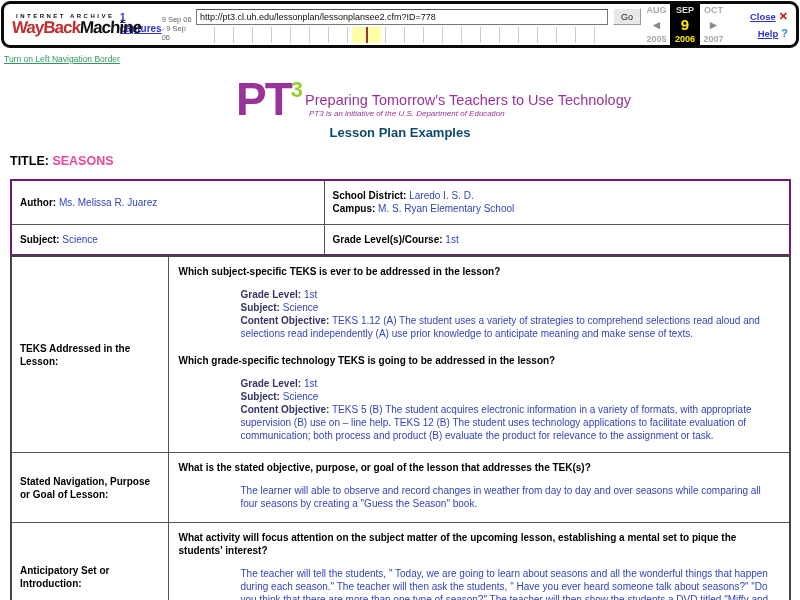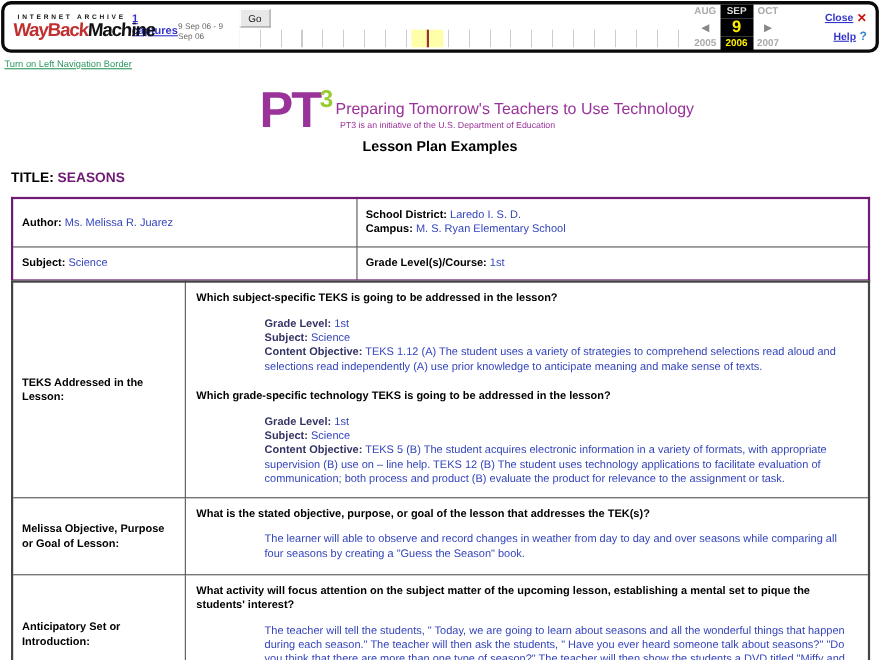--- a/index.html
+++ b/index.html
@@ -59,27 +59,27 @@
 
   
   .nav-toggle { margin:3px 0 0 4px; display:inline-block; font-size:8.5px; color:#2e9960; text-decoration:underline; }
 
   
   .pt3-row { display:flex; align-items:flex-end; margin:2px 0 0 236px; height:52px; }
   .pt3-logo { font-size:46px; font-weight:bold; color:#993399; line-height:0.9; letter-spacing:-2px; }
   .pt3-sup { font-size:22px; font-weight:bold; color:#99cc33; vertical-align:18px; letter-spacing:0; }
   .pt3-text { margin-left:2px; padding-bottom:2px; }
   .pt3-tagline { font-size:14.5px; color:#993399; }
-  .pt3-sub { font-size:8px; color:#993399; margin-top:1px; padding-left:4px; }
-  .page-heading { text-align:center; font-size:13px; font-weight:bold; color:#000000; margin-top:5px; }
+  .pt3-sub { font-size:8px; color:#993399; margin-top:1px; padding-left:4px;font-style:italic; }
+  .page-heading { text-align:center; font-size:13px; font-weight:bold; color:#0c4a6e; margin-top:5px; }
 
   
   .doc-title { margin:14px 0 0 10px; font-size:12.5px; font-weight:bold; }
   .doc-title .t-label { color:#000; }
-  .doc-title .t-value { color:#701a75; }
+  .doc-title .t-value { color:#ec4899; }
 
   
   table { border-collapse:collapse; margin-left:10px; width:781px; table-layout:fixed; background:#fff; }
   td { border:1px solid #555; vertical-align:middle; font-size:10px; line-height:13px; }
   .tbl-info { margin-top:11px; border:2px solid #701a75; }
   .tbl-info td { padding:5px 8px; }
   .tbl-info tr:first-child td { height:44px; }
   .tbl-info tr:last-child td { height:31px; }
   .col-a { width:313px; }
   .tbl-sections { margin-top:-1px; border:2px solid #444; }
@@ -105,20 +105,21 @@
   <div class="wb-logo">
     <span class="ia">INTERNET ARCHIVE</span>
     <span class="wbm"><span class="red">WayBack</span><span class="blk">Machine</span></span>
   </div>
   <div class="wb-captures">
     <a href="#">1 captures</a>
     <span class="range">9 Sep 06 - 9 Sep 06</span>
   </div>
   <div class="wb-center">
     <div class="wb-urlrow">
+      <input class="wb-url" type="text" value="http://pt3.cl.uh.edu/lessonplan/lessonplansee2.cfm?ID=778" style="">
       <button class="wb-go">Go</button>
     </div>
     <div class="wb-ticks">
       <div class="wb-tick-highlight"></div>
       <div class="wb-tick-marker"></div>
     </div>
   </div>
   <div class="wb-monthnav">
     <div class="dim">AUG</div>
     <div class="on">SEP</div>
@@ -186,39 +187,39 @@
 </tbody>
   </table>
 
 
 <table class="tbl-sections">
   <tbody>
       <tr>
     <td class="sec-label">TEKS Addressed in the Lesson:</td>
     <td>
       <div class="block">
-        <div class="question">Which subject-specific TEKS is going to be addressed in the lesson?</div>
+        <div class="question">Which subject-specific TEKS is ever to be addressed in the lesson?</div>
         <div class="fields">
           <div class="frow"><span class="flabel">Grade Level:</span> <span class="fval">1st</span></div>
           <div class="frow"><span class="flabel">Subject:</span> <span class="fval">Science</span></div>
           <div class="frow"><span class="flabel">Content Objective:</span> <span class="fval">TEKS 1.12 (A) The student uses a variety of strategies to comprehend selections read aloud and selections read independently (A) use prior knowledge to anticipate meaning and make sense of texts.</span></div>
         </div>
       </div>
       <div class="block">
         <div class="question">Which grade-specific technology TEKS is going to be addressed in the lesson?</div>
         <div class="fields" style="margin-bottom:2px;">
           <div class="frow"><span class="flabel">Grade Level:</span> <span class="fval">1st</span></div>
           <div class="frow"><span class="flabel">Subject:</span> <span class="fval">Science</span></div>
           <div class="frow"><span class="flabel">Content Objective:</span> <span class="fval">TEKS 5 (B) The student acquires electronic information in a variety of formats, with appropriate supervision (B) use on – line help. TEKS 12 (B) The student uses technology applications to facilitate evaluation of communication; both process and product (B) evaluate the product for relevance to the assignment or task.</span></div>
         </div>
       </div>
     </td>
   </tr>
   <tr>
-    <td class="sec-label">Melissa Objective, Purpose or Goal of Lesson:</td>
+    <td class="sec-label">Stated Navigation, Purpose or Goal of Lesson:</td>
     <td>
       <div class="question">What is the stated objective, purpose, or goal of the lesson that addresses the TEK(s)?</div>
       <div class="answer">The learner will able to observe and record changes in weather from day to day and over seasons while comparing all four seasons by creating a "Guess the Season" book.</div>
     </td>
   </tr>
   <tr>
     <td class="sec-label">Anticipatory Set or Introduction:</td>
     <td>
       <div class="question">What activity will focus attention on the subject matter of the upcoming lesson, establishing a mental set to pique the students' interest?</div>
       <div class="answer">The teacher will tell the students, " Today, we are going to learn about seasons and all the wonderful things that happen during each season." The teacher will then ask the students, " Have you ever heard someone talk about seasons?" "Do you think that there are more than one type of season?" The teacher will then show the students a DVD titled "Miffy and the Seasons." This DVD will introduce the students to the seasons names as well as the seasonal characteristics.</div>

